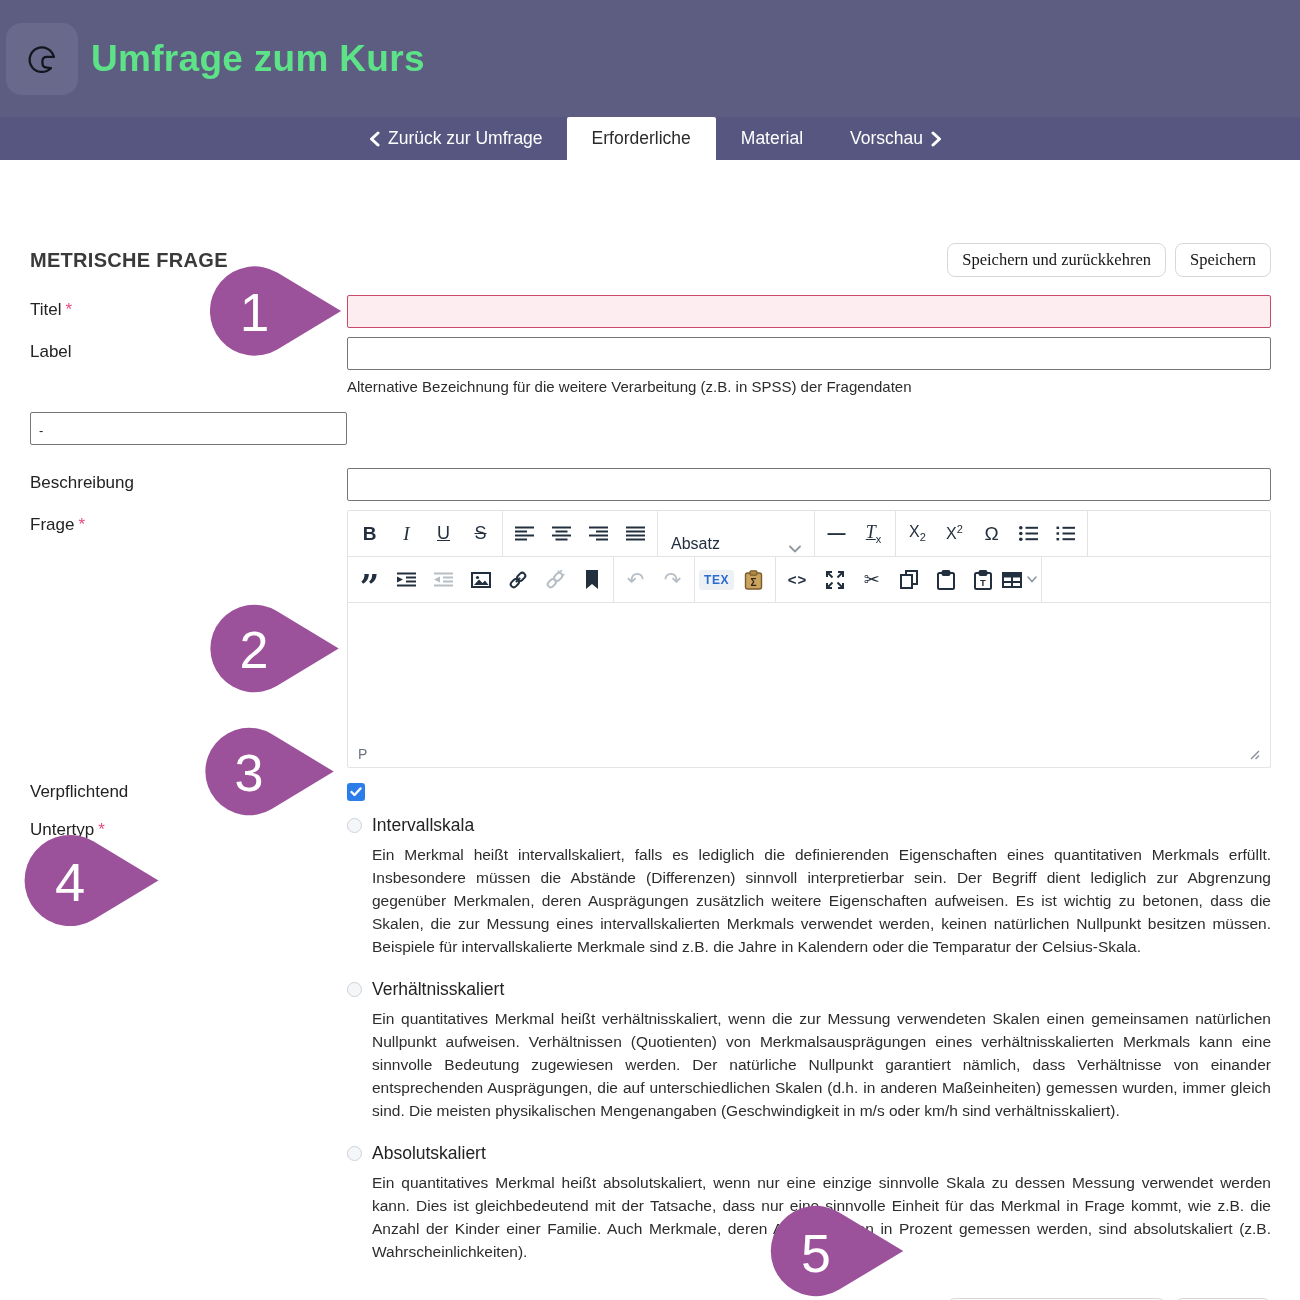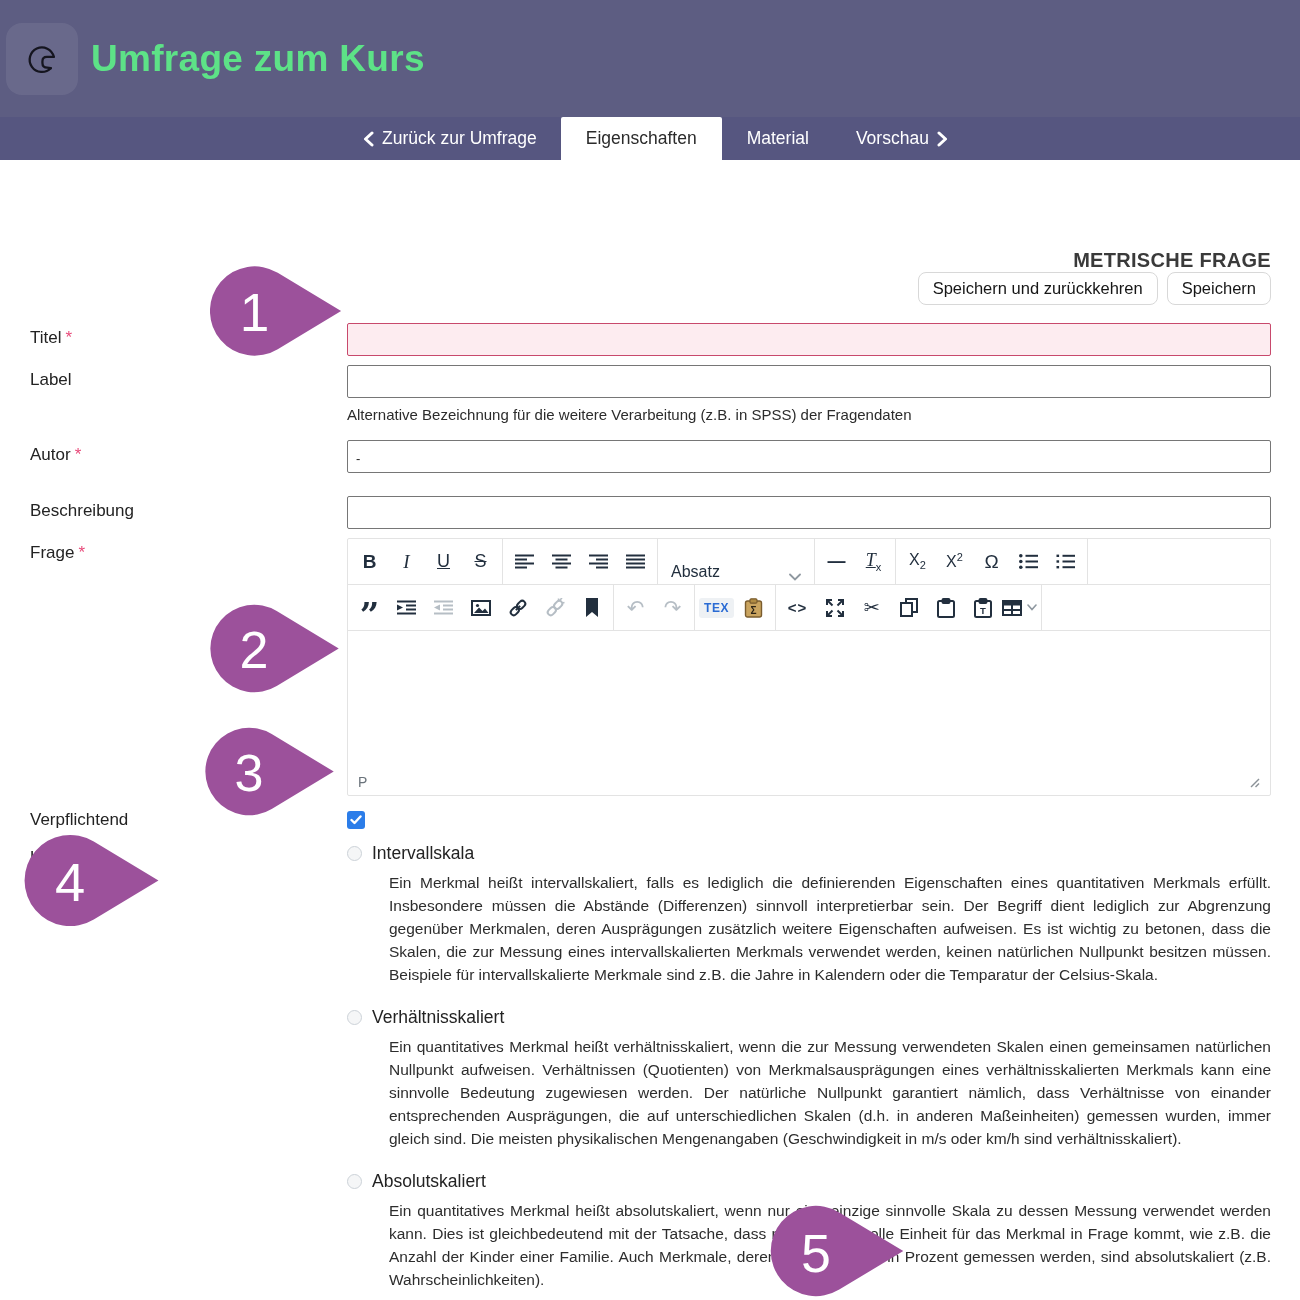--- a/index.html
+++ b/index.html
@@ -14,25 +14,25 @@
   .app-title { color:#5de287; font-size:37px; font-weight:bold; margin-left:13px; letter-spacing:.3px; }
 
   .nav { height:43px; background:#565680; display:flex; align-items:stretch; color:#fff; font-size:17.5px;justify-content:center; }
   .nav-back { display:flex; align-items:center; gap:8px; padding:0 24px 0 33px; cursor:pointer; }
   .tab { display:flex; align-items:center; padding:0 25px; cursor:pointer; }
   .tab.active { background:#fff; color:#2b2b2b; border-radius:2px 2px 0 0; }
   .nav-fwd { display:flex; align-items:center; gap:8px; padding:0 22px; cursor:pointer; }
 
   
   .main { padding:83px 29px 0 30px; }
-  .title-row { display:flex; justify-content:space-between; align-items:flex-end;flex-direction:column; }
+  .title-row { display:flex; justify-content:space-between; align-items:flex-start; }
   .section-title { font-size:20px; font-weight:bold; color:#3a3a3a; letter-spacing:.3px; padding-top:6px; }
   .btns { display:flex; gap:9px; }
   .btn { background:#fff; border:1px solid #d8d8d8; border-radius:8px; padding:6px 14px;
-    font-size:16.5px; color:#161616; font-family:Liberation Sans, sans-serif; cursor:pointer; white-space:nowrap; }
+    font-size:16.5px; color:#161616; font-family:Liberation Serif, serif; cursor:pointer; white-space:nowrap; }
 
   .row { display:grid; grid-template-columns:317px 1fr; align-items:start; }
   .flabel { font-size:17px; color:#232323; padding-top:5px; }
   .req { color:#e84a7a; margin-left:4px; }
   .tinput { width:100%; height:33px; border:1px solid #767676; border-radius:2px;
     font-size:13px; padding:6px 8px 2px; font-family:inherit; color:#222; }
   .tinput.error { background:#fdecf0; border:1px solid #c8496c; }
   .help { font-size:15px; color:#2c2c2c; margin-top:8px; }
 
   .mt-titel { margin-top:18px; }
@@ -73,21 +73,21 @@
   .ed-status { height:26px; display:flex; align-items:center; justify-content:space-between;
     padding:0 10px; color:#6a737b; font-size:14px; }
 
   
   .checkbox { width:18px; height:18px; border-radius:3px; background:#2b7de9;
     display:inline-flex; align-items:center; justify-content:center; margin-top:6px; cursor:pointer; }
   .option-head { display:flex; align-items:center; gap:10px; cursor:pointer; }
   .radio { width:15px; height:15px; border-radius:50%; border:1px solid #ccd2d8; background:#f5f6f7; flex:0 0 auto; }
   .option-title { font-size:17.5px; color:#232323; }
   .option-desc { font-size:15.5px; line-height:23px; color:#2d2d2d; text-align:justify;
-    margin:7px 0 21px 42px; }
+    margin:7px 0 21px 25px; }
 
   
   .footer-row { display:flex; justify-content:space-between; align-items:center; margin-top:14px; }
   .req-note { font-size:15.5px; color:#2c2c2c; padding-left:3px; }
 
   
   .ann { position:absolute; pointer-events:none; }
 </style>
 </head>
 <body>
@@ -105,21 +105,21 @@
   </div>
 
   <div class="nav">
     <div class="nav-back">
       <svg width="11" height="16" viewBox="0 0 11 16">
         <polyline points="9,2 2.5,8 9,14" fill="none" stroke="#fff" stroke-width="3" stroke-linecap="round" stroke-linejoin="round"></polyline>
       </svg>
       <span>Zurück zur Umfrage</span>
     </div>
     <div class="tab active">
-      <span>Eigenschaften</span>
+      <span>Erforderliche</span>
     </div>
     <div class="tab">
       <span>Material</span>
     </div>
     <div class="nav-fwd">
       <span>Vorschau</span>
       <svg width="11" height="16" viewBox="0 0 11 16">
         <polyline points="2,2 8.5,8 2,14" fill="none" stroke="#fff" stroke-width="3" stroke-linecap="round" stroke-linejoin="round"></polyline>
       </svg>
     </div>
@@ -142,21 +142,20 @@
 
     <div class="row mt-label">
       <div class="flabel"><span>Label</span></div>
       <div>
         <input class="tinput" type="text" value="" style="">
         <div class="help">Alternative Bezeichnung für die weitere Verarbeitung (z.B. in SPSS) der Fragendaten</div>
       </div>
     </div>
 
     <div class="row mt-autor">
-      <div class="flabel"><span>Autor</span><span class="req">*</span></div>
       <input class="tinput" type="text" value="-" style="">
     </div>
 
     <div class="row mt-beschr">
       <div class="flabel"><span>Beschreibung</span></div>
       <input class="tinput" type="text" value="" style="">
     </div>
 
     <div class="row mt-frage">
       <div class="flabel"><span>Frage</span><span class="req">*</span></div>

